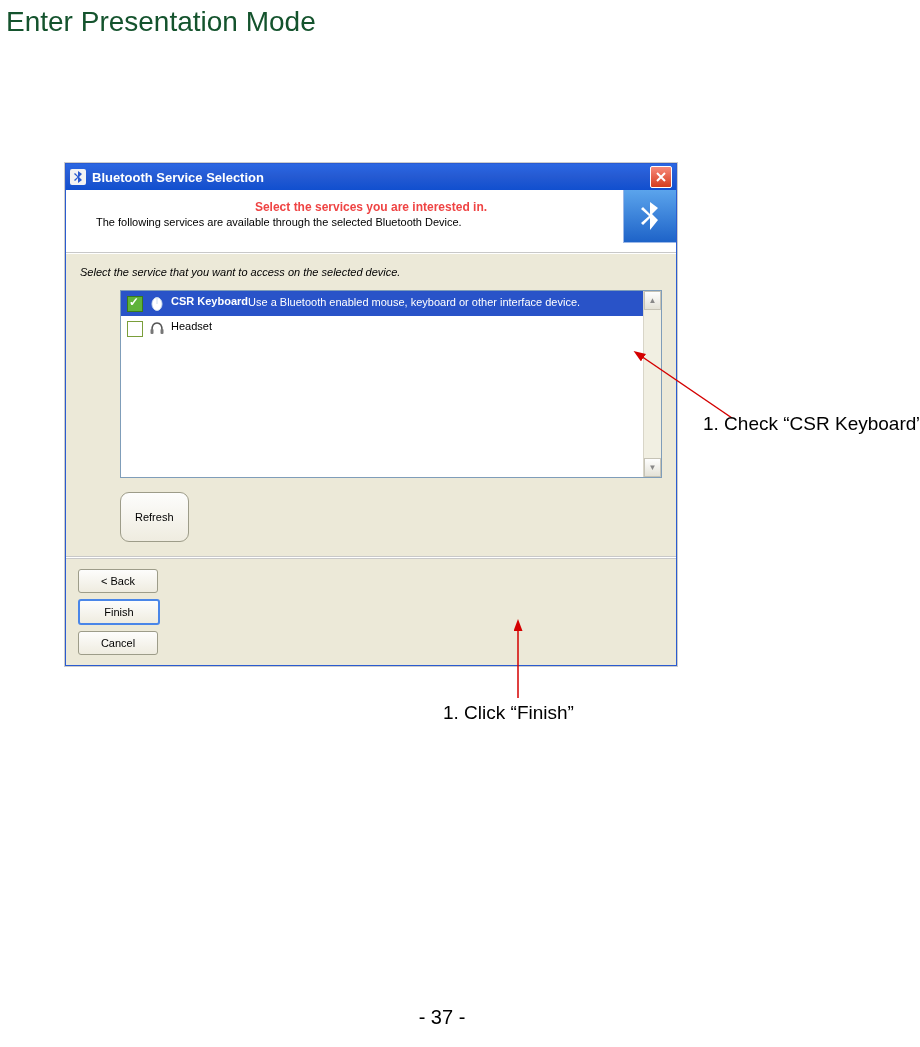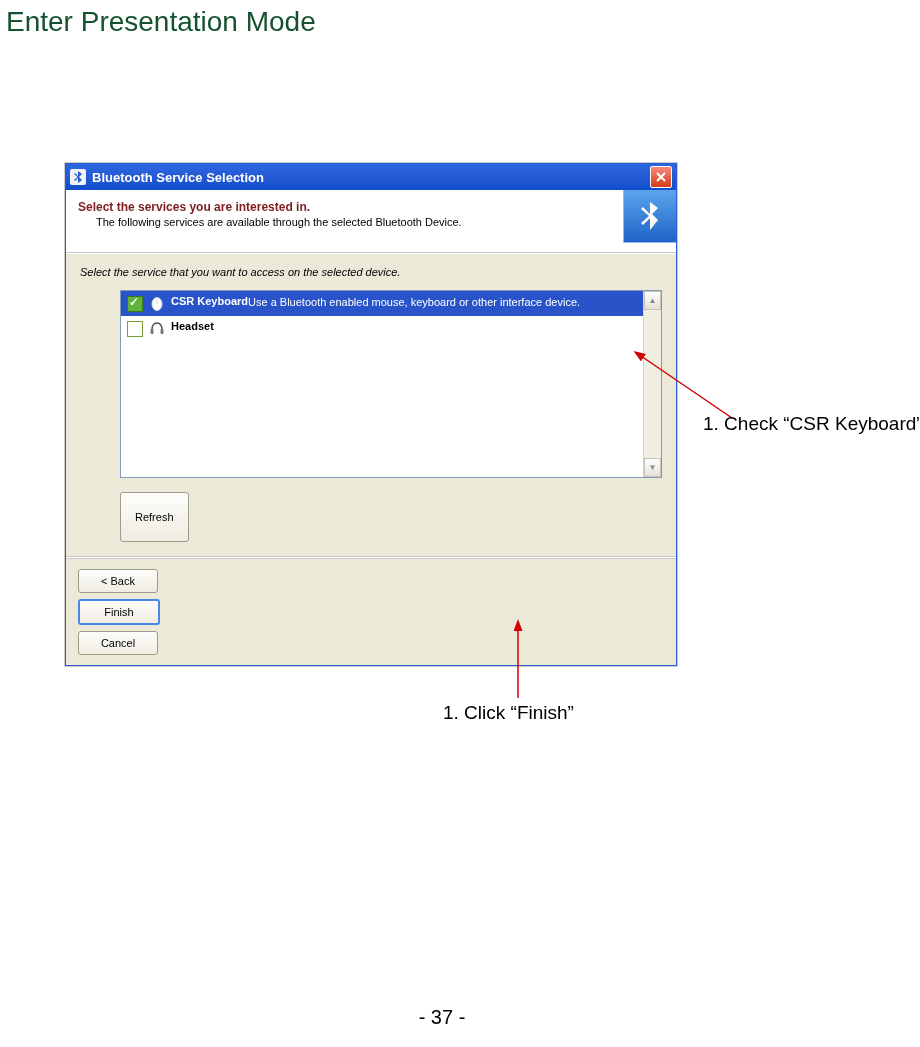--- a/index.html
+++ b/index.html
@@ -74,21 +74,22 @@
   .header-area {
     position: relative;
     background: #fff;
     padding: 10px 12px 4px 12px;
     min-height: 48px;
   }
   .header-main {
     font-family: Tahoma, Arial, sans-serif;
     font-size: 12px;
     font-weight: bold;
-    color: #7f1d1d;
+    color: #ef4444;
+    text-align: center;
   }
   .header-sub {
     font-family: Tahoma, Arial, sans-serif;
     font-size: 11px;
     color: #000;
     margin: 2px 0 0 18px;
   }
   .bt-badge {
     position: absolute;
     right: 0;
@@ -210,21 +211,21 @@
   }
   .below-list {
     margin: 14px 0 8px 40px;
   }
   .refresh-btn {
     font-family: Tahoma, Arial, sans-serif;
     font-size: 11px;
     padding: 18px 14px;
     background: linear-gradient(to bottom,#fdfdfc,#efece0);
     border: 1px solid #9d9c89;
-    border-radius: 3px;
+    border-radius: 9px;
   }
   .footer-bar {
     background: #ece9d8;
     border-top: 1px solid #c8c8c8;
     padding: 10px 12px;
     display: flex;
     justify-content: flex-end;
     gap: 6px;
     flex-direction: column;
   }
@@ -330,21 +331,21 @@
           <div class="list-item">
             <div class="chk"></div>
             <div class="svc-icon">
               <svg width="16" height="14" viewBox="0 0 16 14">
                   <path d="M3 9 Q3 2 8 2 Q13 2 13 9" fill="none" stroke="#555" stroke-width="1.5"></path>
                   <rect x="1.5" y="8" width="3" height="5" rx="1" fill="#777"></rect>
                   <rect x="11.5" y="8" width="3" height="5" rx="1" fill="#777"></rect>
                 </svg>
             </div>
             <div class="item-texts">
-              <span class="svc-title" style="font-weight:bold">Headset</span>
+              <span class="svc-title" style="font-weight:normal">Headset</span>
             </div>
           </div>
 
         </div>
         <div class="list-scroll">
           <div class="scroll-btn">▲</div>
           <div class="scroll-btn">▼</div>
         </div>
       </div>
 

